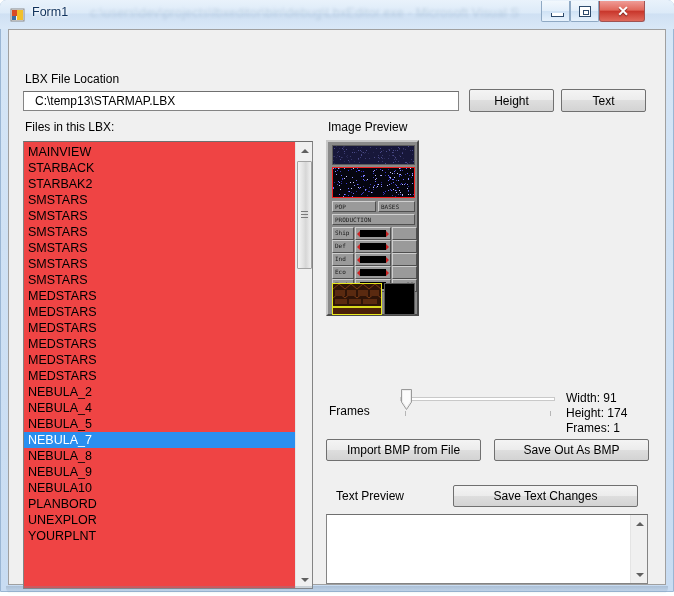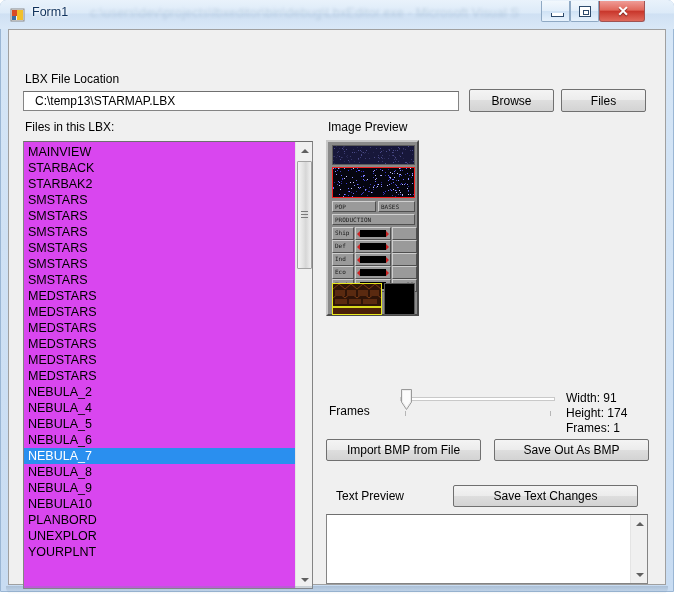--- a/index.html
+++ b/index.html
@@ -182,21 +182,21 @@
     display: flex;
     align-items: center;
     justify-content: center;
   }
 
   
   #listbox {
     position: absolute;
     left: 14px; top: 111px;
     width: 290px; height: 448px;
-    background: #d946ef;
+    background: #ef4444;
     border: 1px solid #848484;
     border-top-color: #6f6f6f;
     box-sizing: border-box;
     overflow: hidden;
   }
   #list-items {
     position: absolute;
     left: 0; top: 2px;
     width: 273px;
   }
@@ -455,23 +455,23 @@
   </div>
 
   <div id="client">
 
     <div class="lbl" style="left:16px; top:42px;">LBX File Location</div>
 
     <div class="textbox" style="left:14px; top:61px; width:436px; height:20px;">
       <div class="tb-val">C:\temp13\STARMAP.LBX</div>
     </div>
 
-    <div class="btn" style="left:460px; top:59px; width:85px; height:23px;">Browse</div>
-
-    <div class="btn" style="left:552px; top:59px; width:85px; height:23px;">Files</div>
+    <div class="btn" style="left:460px; top:59px; width:85px; height:23px;">Height</div>
+
+    <div class="btn" style="left:552px; top:59px; width:85px; height:23px;">Text</div>
 
     <div class="lbl" style="left:16px; top:90px;">Files in this LBX:</div>
 
     <div id="listbox">
       <div id="list-items">
           <div class="list-item">MAINVIEW</div>
           <div class="list-item">STARBACK</div>
           <div class="list-item">STARBAK2</div>
           <div class="list-item">SMSTARS</div>
           <div class="list-item">SMSTARS</div>
@@ -481,21 +481,20 @@
           <div class="list-item">SMSTARS</div>
           <div class="list-item">MEDSTARS</div>
           <div class="list-item">MEDSTARS</div>
           <div class="list-item">MEDSTARS</div>
           <div class="list-item">MEDSTARS</div>
           <div class="list-item">MEDSTARS</div>
           <div class="list-item">MEDSTARS</div>
           <div class="list-item">NEBULA_2</div>
           <div class="list-item">NEBULA_4</div>
           <div class="list-item">NEBULA_5</div>
-          <div class="list-item">NEBULA_6</div>
           <div class="list-item sel">NEBULA_7</div>
           <div class="list-item">NEBULA_8</div>
           <div class="list-item">NEBULA_9</div>
           <div class="list-item">NEBULA10</div>
           <div class="list-item">PLANBORD</div>
           <div class="list-item">UNEXPLOR</div>
           <div class="list-item">YOURPLNT</div>
         </div>
       <div class="vscroll">
         <div class="vs-arrow up">

